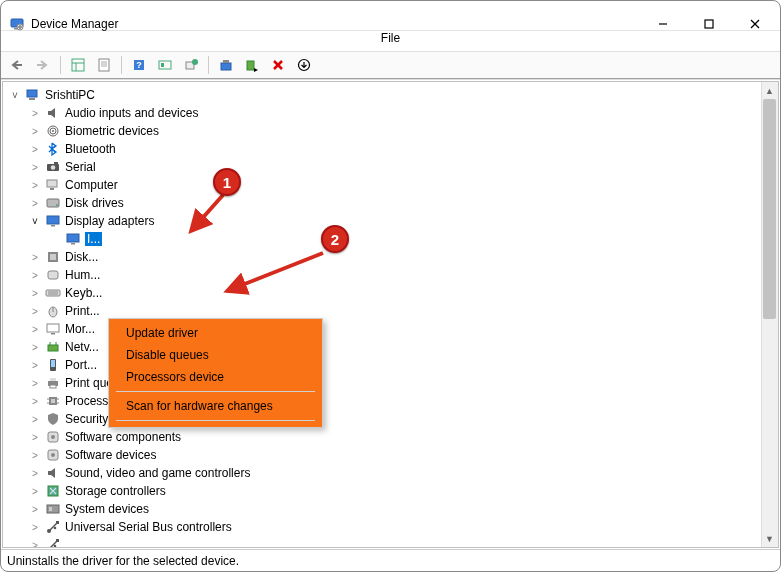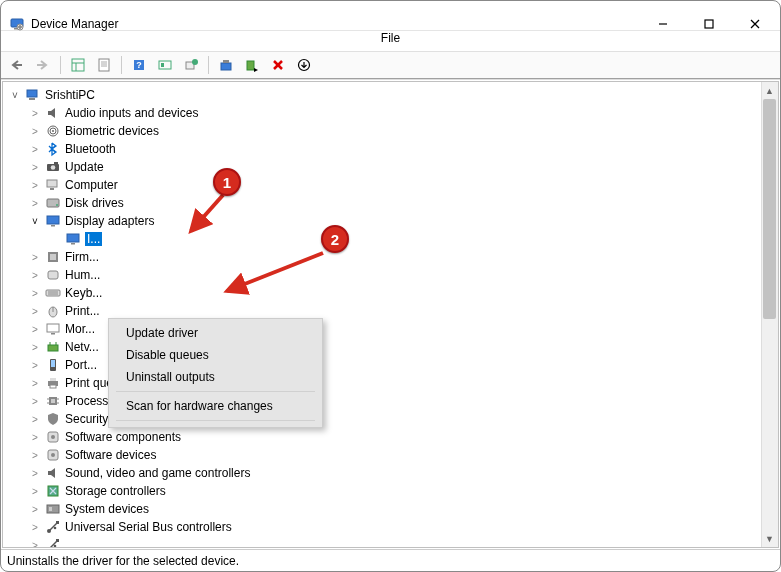--- a/index.html
+++ b/index.html
@@ -103,21 +103,21 @@
   }
   .row .lbl { font-size: 12px; }
   .row.selected .lbl {
     background: #0078d7; color: #fff; padding: 0 2px;
   }
   
   .context-menu {
     position: absolute;
     left: 105px; top: 236px;
     width: 215px;
-    background: #e5e5e5;
+    background: #f97316;
     border: 1px solid #ccc;
     box-shadow: 3px 3px 6px rgba(0,0,0,0.25);
     padding: 3px;
     z-index: 10;
   }
   .cm-item {
     padding: 4px 14px;
     font-size: 12px;
     cursor: default;
   }
@@ -330,21 +330,21 @@
             <li>
               <div class="row">
     <span class="chev" style="color:#888">&gt;</span>
     <span class="dev-icon">
                   <svg width="16" height="16" viewBox="0 0 16 16">
                     <rect x="2" y="5" width="12" height="7" rx="1" fill="#555"></rect>
                     <circle cx="8" cy="8.5" r="2.3" fill="#ddd"></circle>
                     <rect x="9" y="3" width="4" height="2" fill="#555"></rect>
                   </svg>
                 </span>
-    <span class="lbl">Update</span>
+    <span class="lbl">Serial</span>
   </div>
             </li>
             <li>
               <div class="row">
     <span class="chev" style="color:#888">&gt;</span>
     <span class="dev-icon">
                   <svg width="16" height="16" viewBox="0 0 16 16">
                     <rect x="2" y="3" width="10" height="7" fill="#ddd" stroke="#888"></rect>
                     <rect x="5" y="11" width="4" height="2" fill="#888"></rect>
                   </svg>
@@ -392,21 +392,21 @@
             </li>
             <li>
               <div class="row">
     <span class="chev" style="color:#888">&gt;</span>
     <span class="dev-icon">
                   <svg width="16" height="16" viewBox="0 0 16 16">
                     <rect x="3" y="3" width="10" height="10" fill="#888"></rect>
                     <rect x="5" y="5" width="6" height="6" fill="#ccc"></rect>
                   </svg>
                 </span>
-    <span class="lbl">Firm...</span>
+    <span class="lbl">Disk...</span>
   </div>
             </li>
             <li>
               <div class="row">
     <span class="chev" style="color:#888">&gt;</span>
     <span class="dev-icon">
                   <svg width="16" height="16" viewBox="0 0 16 16">
                     <rect x="3" y="4" width="10" height="8" rx="2" fill="#ddd" stroke="#888"></rect>
                   </svg>
                 </span>
@@ -600,21 +600,21 @@
                   </svg>
                 </span>
   </div>
             </li>
           </ul>
         </div>
 
       <div class="context-menu">
         <div class="cm-item">Update driver</div>
         <div class="cm-item">Disable queues</div>
-        <div class="cm-item">Uninstall outputs</div>
+        <div class="cm-item">Processors device</div>
         <div class="cm-sep"></div>
         <div class="cm-item">Scan for hardware changes</div>
         <div class="cm-sep"></div>
       </div>
 
       <div class="scrollbar-track">
         <div class="scrollbar-arrow" style="top:0">▲</div>
         <div class="scrollbar-thumb" style="top:17px"></div>
         <div class="scrollbar-arrow" style="bottom:0">▼</div>
       </div>

